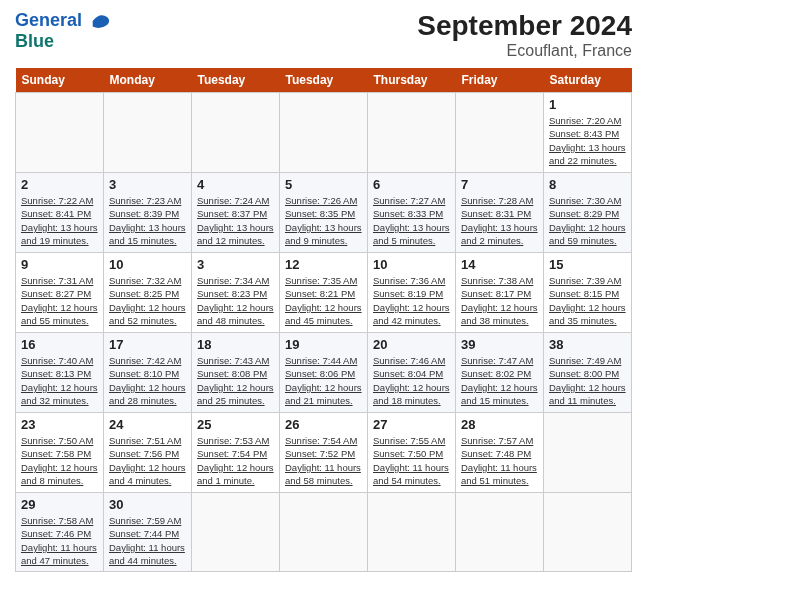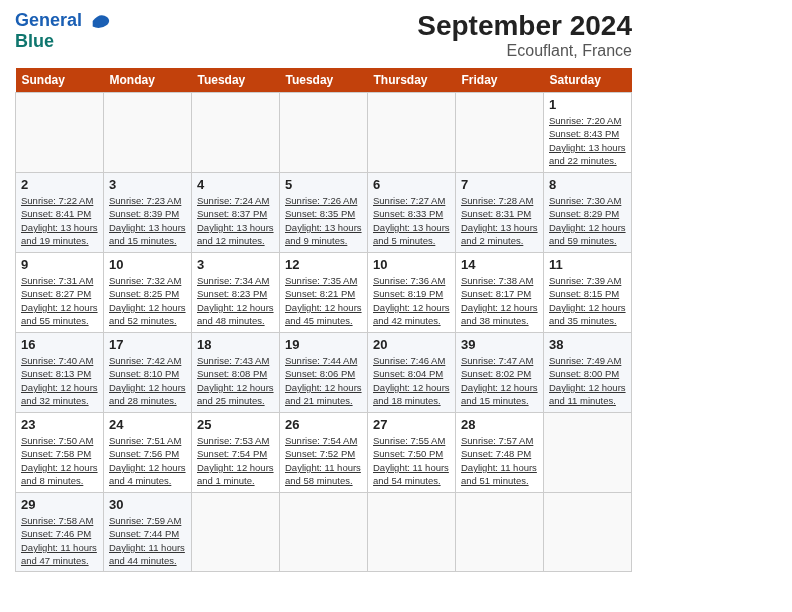--- a/index.html
+++ b/index.html
@@ -142,21 +142,21 @@
           <td><span class="day-num">7</span><span class="day-detail">Sunrise: 7:28 AM<br>Sunset: 8:31 PM<br>Daylight: 13 hours<br>and 2 minutes.</span></td>
           <td><span class="day-num">8</span><span class="day-detail">Sunrise: 7:30 AM<br>Sunset: 8:29 PM<br>Daylight: 12 hours<br>and 59 minutes.</span></td>
         </tr>
         <tr>
           <td><span class="day-num">9</span><span class="day-detail">Sunrise: 7:31 AM<br>Sunset: 8:27 PM<br>Daylight: 12 hours<br>and 55 minutes.</span></td>
           <td><span class="day-num">10</span><span class="day-detail">Sunrise: 7:32 AM<br>Sunset: 8:25 PM<br>Daylight: 12 hours<br>and 52 minutes.</span></td>
           <td><span class="day-num">3</span><span class="day-detail">Sunrise: 7:34 AM<br>Sunset: 8:23 PM<br>Daylight: 12 hours<br>and 48 minutes.</span></td>
           <td><span class="day-num">12</span><span class="day-detail">Sunrise: 7:35 AM<br>Sunset: 8:21 PM<br>Daylight: 12 hours<br>and 45 minutes.</span></td>
           <td><span class="day-num">10</span><span class="day-detail">Sunrise: 7:36 AM<br>Sunset: 8:19 PM<br>Daylight: 12 hours<br>and 42 minutes.</span></td>
           <td><span class="day-num">14</span><span class="day-detail">Sunrise: 7:38 AM<br>Sunset: 8:17 PM<br>Daylight: 12 hours<br>and 38 minutes.</span></td>
-          <td><span class="day-num">11</span><span class="day-detail">Sunrise: 7:39 AM<br>Sunset: 8:15 PM<br>Daylight: 12 hours<br>and 35 minutes.</span></td>
+          <td><span class="day-num">15</span><span class="day-detail">Sunrise: 7:39 AM<br>Sunset: 8:15 PM<br>Daylight: 12 hours<br>and 35 minutes.</span></td>
         </tr>
         <tr>
           <td><span class="day-num">16</span><span class="day-detail">Sunrise: 7:40 AM<br>Sunset: 8:13 PM<br>Daylight: 12 hours<br>and 32 minutes.</span></td>
           <td><span class="day-num">17</span><span class="day-detail">Sunrise: 7:42 AM<br>Sunset: 8:10 PM<br>Daylight: 12 hours<br>and 28 minutes.</span></td>
           <td><span class="day-num">18</span><span class="day-detail">Sunrise: 7:43 AM<br>Sunset: 8:08 PM<br>Daylight: 12 hours<br>and 25 minutes.</span></td>
           <td><span class="day-num">19</span><span class="day-detail">Sunrise: 7:44 AM<br>Sunset: 8:06 PM<br>Daylight: 12 hours<br>and 21 minutes.</span></td>
           <td><span class="day-num">20</span><span class="day-detail">Sunrise: 7:46 AM<br>Sunset: 8:04 PM<br>Daylight: 12 hours<br>and 18 minutes.</span></td>
           <td><span class="day-num">39</span><span class="day-detail">Sunrise: 7:47 AM<br>Sunset: 8:02 PM<br>Daylight: 12 hours<br>and 15 minutes.</span></td>
           <td><span class="day-num">38</span><span class="day-detail">Sunrise: 7:49 AM<br>Sunset: 8:00 PM<br>Daylight: 12 hours<br>and 11 minutes.</span></td>
         </tr>

